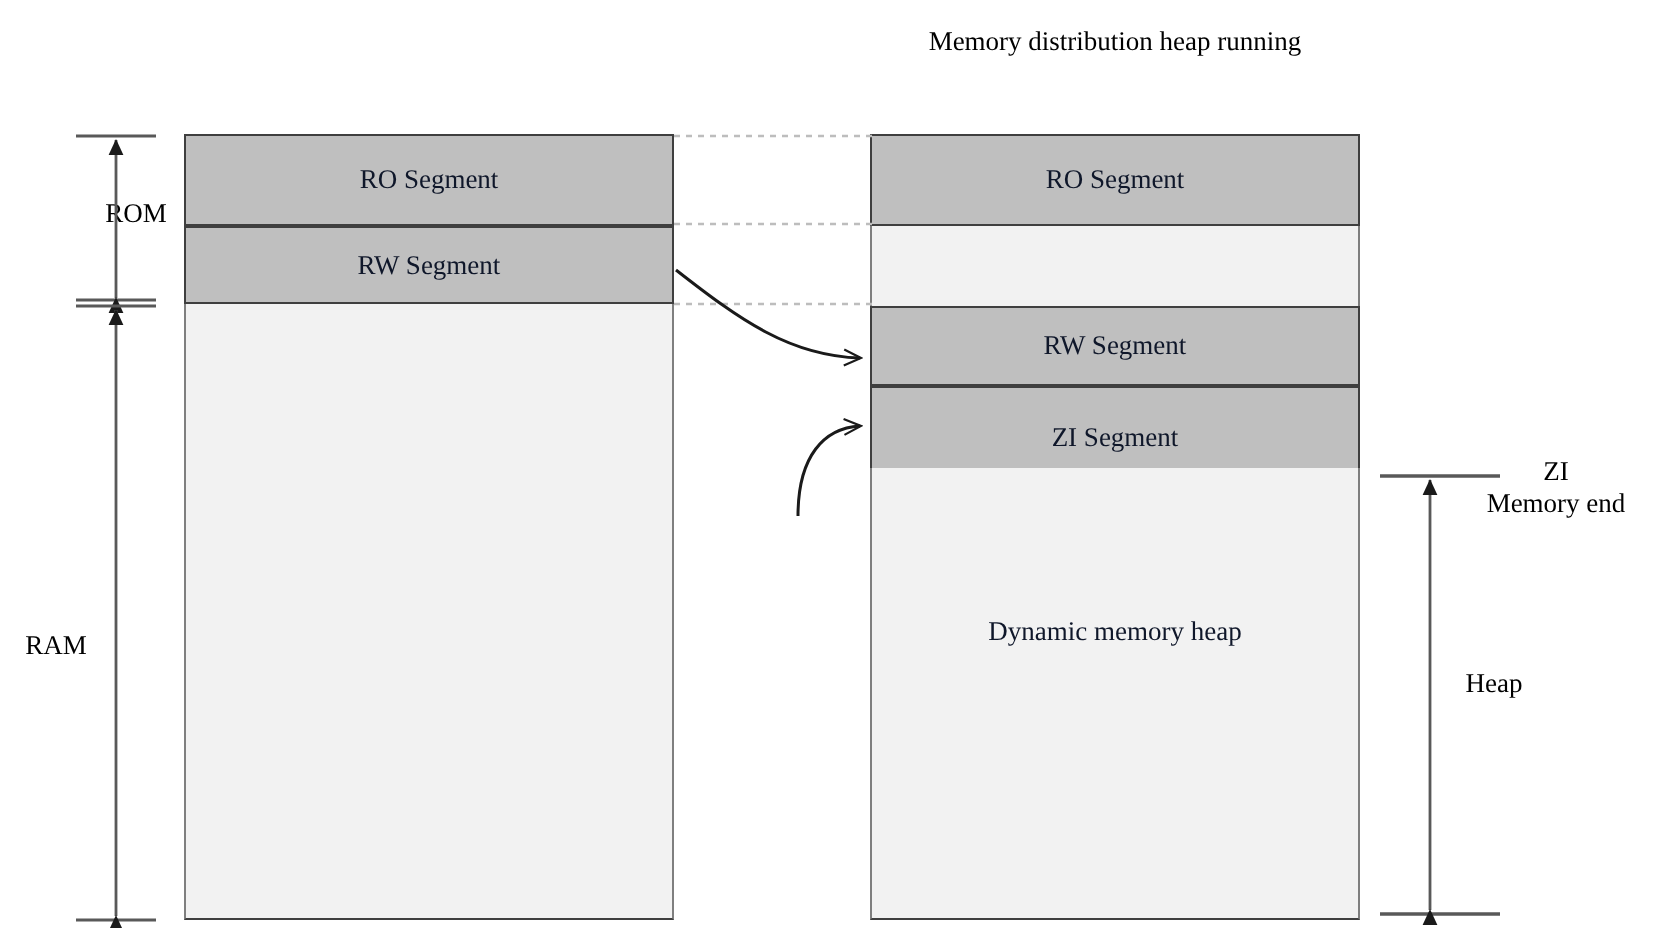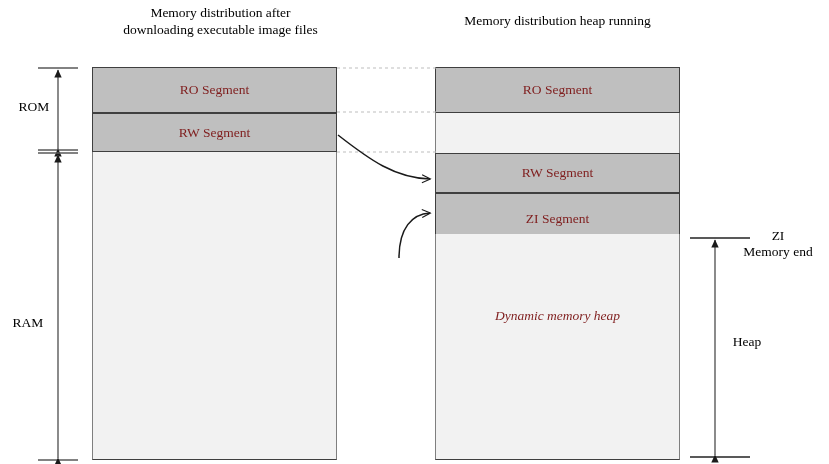--- a/index.html
+++ b/index.html
@@ -36,25 +36,25 @@
     border-left: 2px solid #7f7f7f;
     border-right: 2px solid #7f7f7f;
   }
   .seg {
     position: absolute;
     box-sizing: border-box;
     display: flex;
     align-items: center;
     justify-content: center;
     font-size: 13.5px;
-    color: #7f1d1d;
+    color: #0f172a;
   }
   .seg-gray  { background: #bfbfbf; border: 1.6px solid #3f3f3f; }
   .seg-light { background: #f2f2f2; border-left: 1.6px solid #7f7f7f; border-right: 1.6px solid #7f7f7f; }
-  .seg-light-bottom { border-bottom: 1.6px solid #3f3f3f; font-style: italic; }
+  .seg-light-bottom { border-bottom: 1.6px solid #3f3f3f; }
 
   .axis-label {
     position: absolute;
     font-size: 13.5px;
     text-align: center;
     color: #000;
     white-space: pre-line;
     line-height: 16px;
   }
   svg.overlay {
@@ -62,21 +62,20 @@
     left: 0; top: 0;
     width: 829px; height: 464px;
     pointer-events: none;
   }
 </style>
 </head>
 <body>
 
 <div id="stage">
 
-  <div class="title" id="title-left">Memory distribution after downloading executable image files</div>
 
   <div class="title" id="title-right">Memory distribution heap running</div>
 
   <div class="memblock" style="left:92px; top:67px; width:245px; height:393px; border:none;">
 
     <div class="seg seg-gray" style="left:0px; top:0px; width:245px; height:46px;">
       <span>RO Segment</span>
     </div>
 
     <div class="seg seg-gray" style="left:0px; top:46px; width:245px; height:39px;">
@@ -104,21 +103,21 @@
 
     <div class="seg seg-gray" style="left:0px; top:126px; width:245px; height:52px;">
       <span>ZI Segment</span>
     </div>
 
     <div class="seg seg-light seg-light-bottom" style="left:0px; top:167px; width:245px; height:226px; align-items:flex-start; padding-top:74px;">
       <span>Dynamic memory heap</span>
     </div>
   </div>
 
-  <div class="axis-label" style="left:0px; top:99px; width:68px;">ROM</div>
+  <div class="axis-label" style="left:0px; top:99px; width:68px;padding-left:34px;">ROM</div>
 
   <div class="axis-label" style="left:0px; top:315px; width:56px;">RAM</div>
 
   <div class="axis-label" style="left:727px; top:228px; width:102px;">ZI
 Memory end</div>
 
   <div class="axis-label" style="left:707px; top:334px; width:80px;text-align:center;">Heap</div>
 
   <svg class="overlay" viewBox="0 0 829 464">
     <defs>

